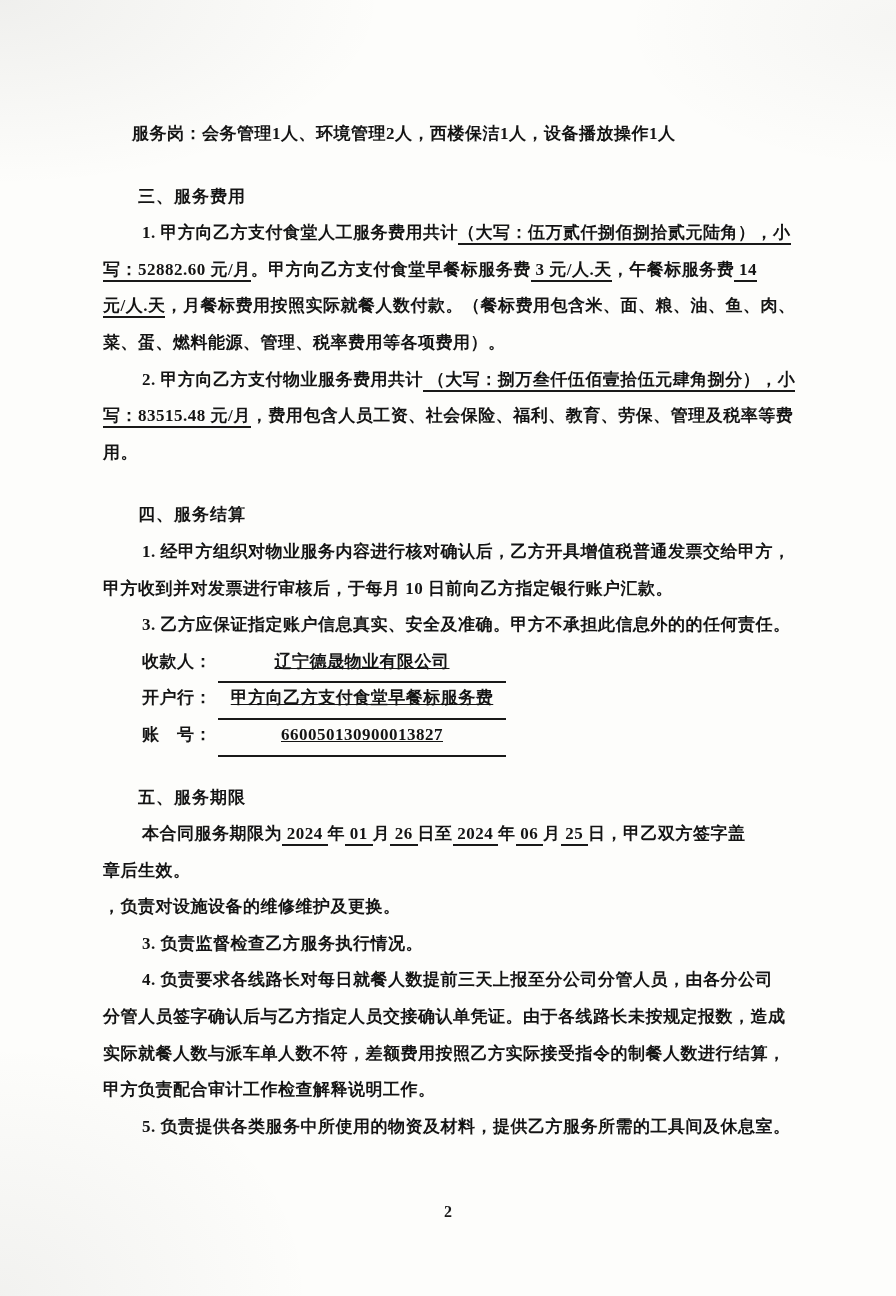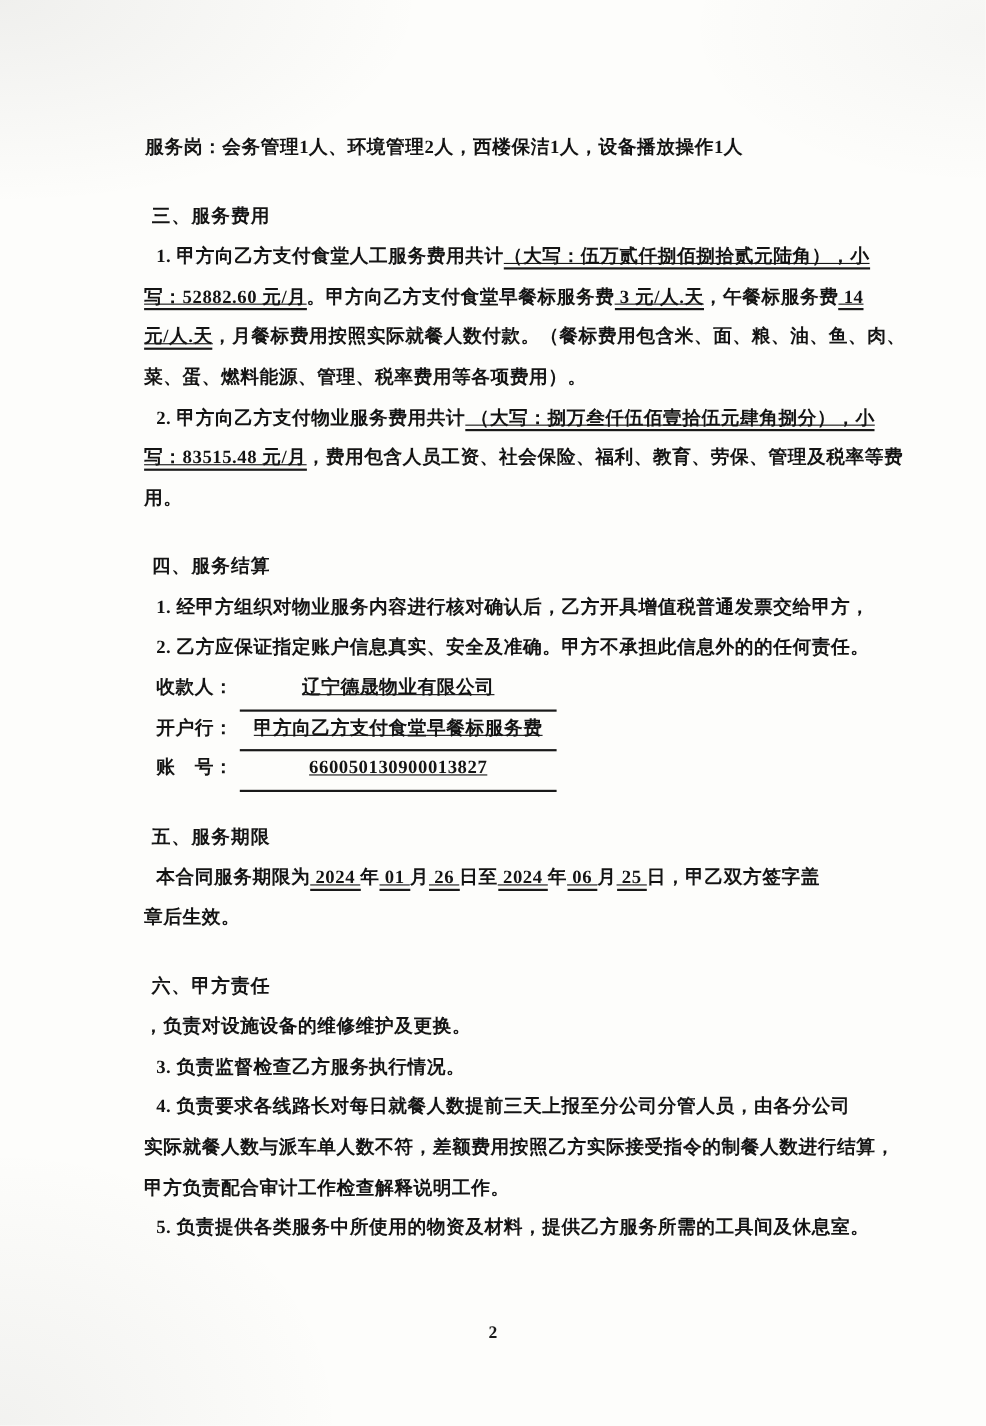--- a/index.html
+++ b/index.html
@@ -17,26 +17,25 @@
     position:absolute;left:103px;top:116px;width:712px;
   }
   .line{
     height:36.6px;line-height:36.6px;
     font-size:17px;letter-spacing:0.5px;font-weight:600;
     white-space:pre;overflow:visible;
   }
   .l-label{padding-left:29px;}
   .l-heading{padding-left:35px;font-weight:800;letter-spacing:1px;margin-top:26px;}
   .l-para{padding-left:39px;}
-  .l-cont{padding-left:0;margin-left:28px;}
+  .l-cont{padding-left:0;}
   .l-field{padding-left:39px;}
   .u{
     border-bottom:2px solid #191919;
     padding-bottom:1px;
-    text-decoration:underline;
   }
   .f-label{display:inline-block;min-width:76px;font-family:Liberation Serif, serif;}
   .f-value{
     display:inline-block;width:288px;text-align:center;
     border-bottom:2px solid #191919;padding-bottom:1px;text-decoration:underline;
   }
   .footer{
     position:absolute;left:0;top:1203px;width:100%;
     text-align:center;font-size:16px;font-weight:700;
     font-family:"Liberation Serif", serif;color:#1a1a1a;
@@ -50,29 +49,30 @@
     <div class="line l-heading"><span>三、服务费用</span></div>
     <div class="line l-para"><span>1. 甲方向乙方支付食堂人工服务费用共计</span><span class="u">（大写：伍万贰仟捌佰捌拾贰元陆角），小</span></div>
     <div class="line l-cont"><span class="u">写：52882.60 元/月</span><span>。甲方向乙方支付食堂早餐标服务费</span><span class="u"> 3 元/人.天</span><span>，午餐标服务费</span><span class="u"> 14</span></div>
     <div class="line l-cont"><span class="u">元/人.天</span><span>，月餐标费用按照实际就餐人数付款。（餐标费用包含米、面、粮、油、鱼、肉、</span></div>
     <div class="line l-cont"><span>菜、蛋、燃料能源、管理、税率费用等各项费用）。</span></div>
     <div class="line l-para"><span>2. 甲方向乙方支付物业服务费用共计</span><span class="u"> （大写：捌万叁仟伍佰壹拾伍元肆角捌分），小</span></div>
     <div class="line l-cont"><span class="u">写：83515.48 元/月</span><span>，费用包含人员工资、社会保险、福利、教育、劳保、管理及税率等费</span></div>
     <div class="line l-cont"><span>用。</span></div>
     <div class="line l-heading"><span>四、服务结算</span></div>
     <div class="line l-para"><span>1. 经甲方组织对物业服务内容进行核对确认后，乙方开具增值税普通发票交给甲方，</span></div>
-    <div class="line l-para"><span>2. 乙方应保证指定账户信息真实、安全及准确。甲方不承担此信息外的的任何责任。</span></div>
+    <div class="line l-cont"><span>甲方收到并对发票进行审核后，于每月 10 日前向乙方指定银行账户汇款。</span></div>
+    <div class="line l-para"><span>3. 乙方应保证指定账户信息真实、安全及准确。甲方不承担此信息外的的任何责任。</span></div>
     <div class="line l-field"><span class="f-label">收款人：</span><span class="f-value">辽宁德晟物业有限公司</span></div>
     <div class="line l-field"><span class="f-label">开户行：</span><span class="f-value">甲方向乙方支付食堂早餐标服务费</span></div>
     <div class="line l-field"><span class="f-label">账　号：</span><span class="f-value">660050130900013827</span></div>
     <div class="line l-heading"><span>五、服务期限</span></div>
     <div class="line l-para"><span>本合同服务期限为</span><span class="u"> 2024 </span><span>年</span><span class="u"> 01 </span><span>月</span><span class="u"> 26 </span><span>日至</span><span class="u"> 2024 </span><span>年</span><span class="u"> 06 </span><span>月</span><span class="u"> 25 </span><span>日，甲乙双方签字盖</span></div>
     <div class="line l-cont"><span>章后生效。</span></div>
-    <div class="line l-heading"><span>六、甲方责任</span></div>
     <div class="line l-cont"><span>，负责对设施设备的维修维护及更换。</span></div>
     <div class="line l-para"><span>3. 负责监督检查乙方服务执行情况。</span></div>
     <div class="line l-para"><span>4. 负责要求各线路长对每日就餐人数提前三天上报至分公司分管人员，由各分公司</span></div>
+    <div class="line l-cont"><span>分管人员签字确认后与乙方指定人员交接确认单凭证。由于各线路长未按规定报数，造成</span></div>
     <div class="line l-cont"><span>实际就餐人数与派车单人数不符，差额费用按照乙方实际接受指令的制餐人数进行结算，</span></div>
     <div class="line l-cont"><span>甲方负责配合审计工作检查解释说明工作。</span></div>
     <div class="line l-para"><span>5. 负责提供各类服务中所使用的物资及材料，提供乙方服务所需的工具间及休息室。</span></div>
   </div>
 
 <div class="footer">2</div>
 
 </body></html>

